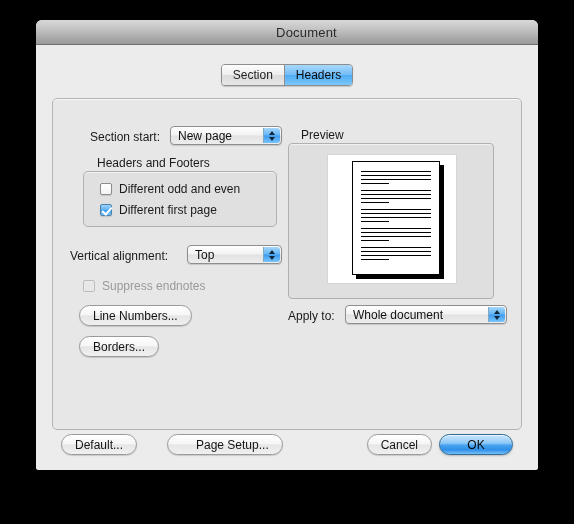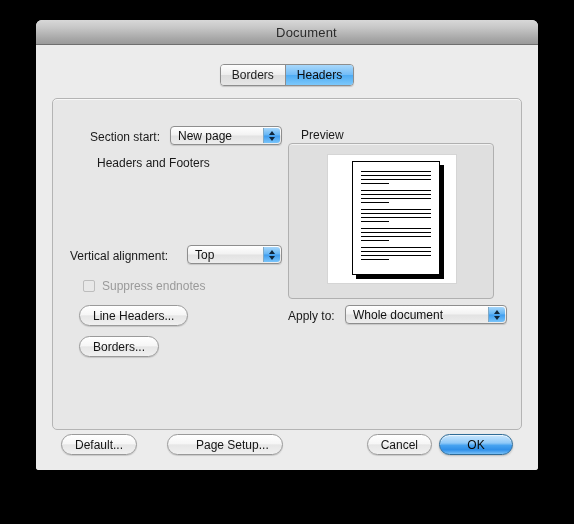--- a/index.html
+++ b/index.html
@@ -263,53 +263,63 @@
 <div id="window">
 
   <div id="titlebar">
     <span id="titlebar-text">Document</span>
   </div>
 
   <div id="window-body">
 
     <div class="tabbar" style="top:19px;">
       <div class="tabgroup">
-        <div class="tab">Borders</div>
+        <div class="tab">Section</div>
         <div class="tab selected">Headers</div>
       </div>
     </div>
 
     <div id="tab-panel">
 
       <span class="lbl" style="position:absolute; left:37px; top:31px;">Section start:</span>
       <div class="popup" style="position:absolute; left:117px; top:27px; width:112px;">
         <span class="popup-value">New page</span>
         <span class="stepper">
           <span class="arrow-up"></span>
           <span class="arrow-dn"></span>
         </span>
       </div>
 
       <span class="group-title" style="position:absolute; left:44px; top:57px;">Headers and Footers</span>
+      <div class="groupbox" style="position:absolute; left:30px; top:72px; width:194px; height:56px;">
+        <div class="cb-row" style="position:absolute; left:16px; top:10px;">
+          <span class="cbox"></span>
+          <span class="lbl">Different odd and even</span>
+        </div>
+        <div class="cb-row" style="position:absolute; left:16px; top:31px;">
+          <span class="cbox checked"></span>
+          <span class="lbl">Different first page</span>
+        </div>
+      </div>
 
       <span class="lbl" style="position:absolute; left:17px; top:150px;">Vertical alignment:</span>
       <div class="popup" style="position:absolute; left:134px; top:146px; width:95px;">
         <span class="popup-value">Top</span>
         <span class="stepper">
           <span class="arrow-up"></span>
           <span class="arrow-dn"></span>
         </span>
       </div>
 
       <div class="cb-row" style="position:absolute; left:30px; top:180px;">
         <span class="cbox disabled"></span>
         <span class="lbl disabled">Suppress endnotes</span>
       </div>
 
-      <div class="pill" style="position:absolute; left:26px; top:206px;">Line Headers...</div>
+      <div class="pill" style="position:absolute; left:26px; top:206px;">Line Numbers...</div>
       <div class="pill" style="position:absolute; left:26px; top:237px;">Borders...</div>
 
       <span class="lbl" id="preview-label" style="left:248px; top:29px;">Preview</span>
       <div id="preview-box" style="left:235px; top:44px; width:206px; height:156px;">
         <div id="preview-canvas" style="left:38px; top:10px; width:128px; height:128px;">
           <div id="preview-page" style="left:24px; top:6px; width:88px; height:114px;">
             <div class="pgroup">
               <div class="pline"></div>
               <div class="pline"></div>
               <div class="pline"></div>

